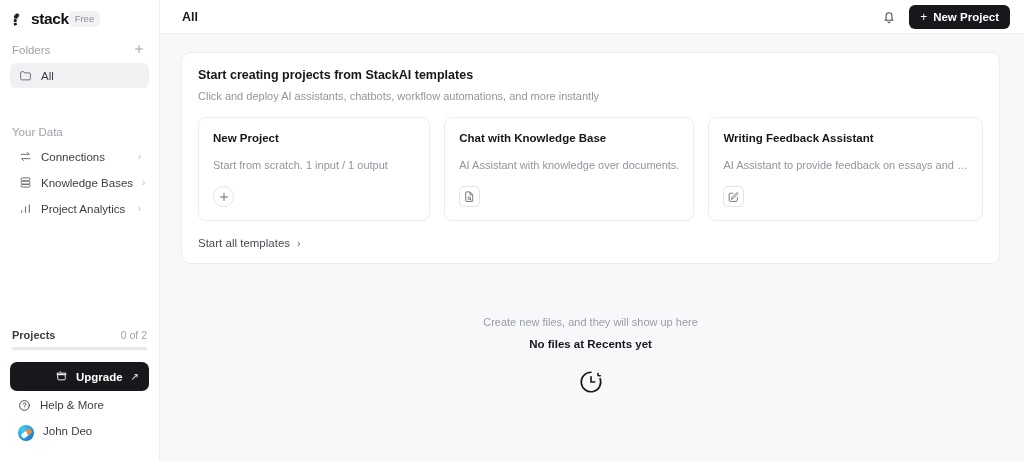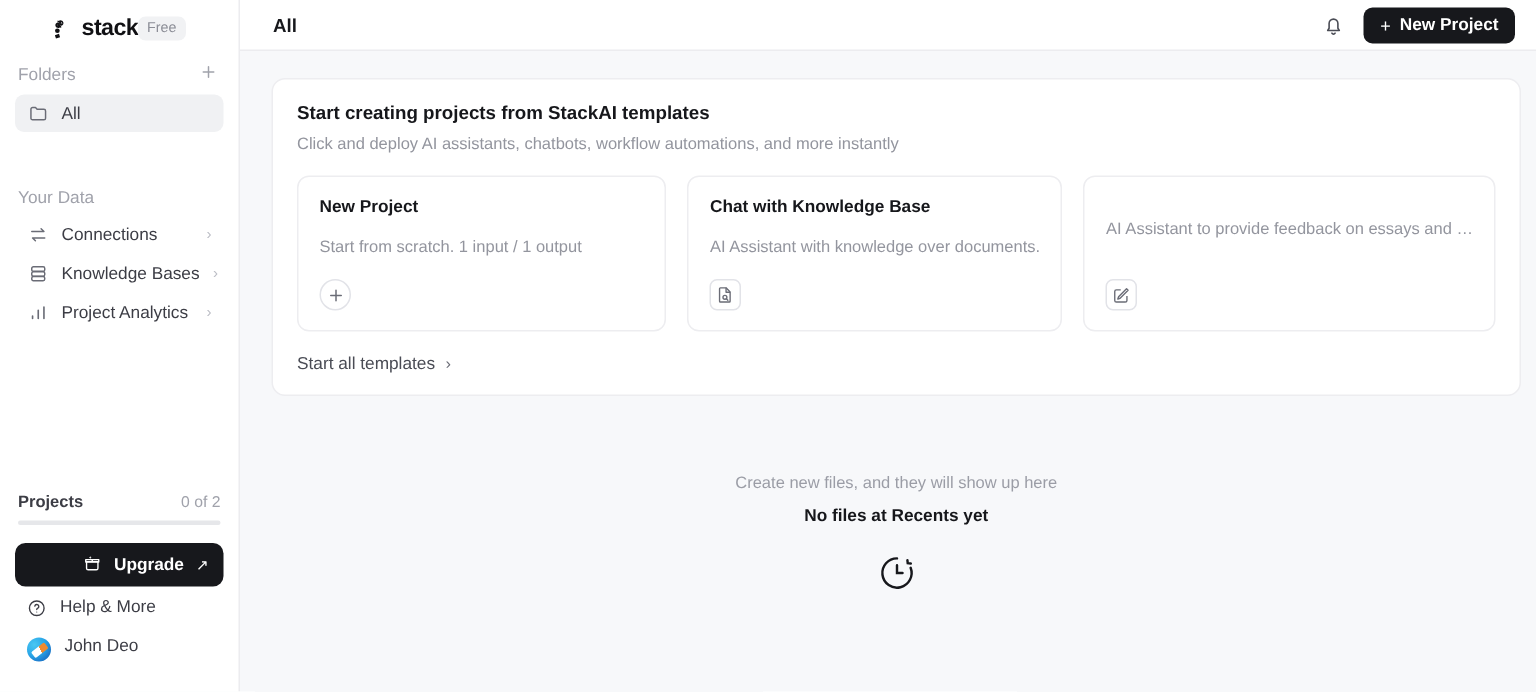--- a/index.html
+++ b/index.html
@@ -14,21 +14,21 @@
   
   .sidebar {
     width: 160px; height: 461px;
     background: #ffffff;
     border-right: 1px solid #ececef;
     display: flex; flex-direction: column;
     position: relative;
     flex: 0 0 160px;
   }
   .brand-row {
-    display: flex; align-items: center; justify-content: center;
+    display: flex; align-items: center; justify-content: flex-start;
     padding: 10px 12px 8px 12px;
   }
   .brand { display: flex; align-items: center; gap: 4px; }
   .brand-mark { width: 15px; height: 15px; display: block; }
   .brand-name {
     font-size: 15.5px; font-weight: 700; color: #111114; letter-spacing: -0.4px;
   }
   .plan-badge {
     background: #f1f2f4; color: #8b8d96;
     font-size: 9.5px; padding: 2px 6px; border-radius: 5px;
@@ -107,21 +107,21 @@
   .bell { width: 16px; height: 16px; color: #4a4c55; cursor: pointer; display:flex; }
   .new-project-btn {
     background: #17181c; color: #fff;
     height: 24px; border-radius: 6px;
     display: flex; align-items: center; gap: 6px;
     padding: 0 11px; font-size: 11.5px; font-weight: 600; cursor: pointer;
   }
   .new-project-btn .pl { font-size: 12px; font-weight: 500; }
 
   .canvas {
-    flex: 1; background: #f7f8fa; padding: 18px 10px 0 21px;
+    flex: 1; background: #f7f8fa; padding: 18px 24px 0 21px;
     overflow: hidden;
   }
   .templates-card {
     background: #ffffff; border: 1px solid #ededf0; border-radius: 9px;
     padding: 15px 16px 14px 16px;
   }
   .tc-title { font-size: 12.5px; font-weight: 700; color: #16171b; }
   .tc-sub { font-size: 11px; color: #93959e; margin-top: 8px; }
   .tpl-grid {
     display: grid; grid-template-columns: repeat(3, 1fr);
@@ -326,20 +326,21 @@
               <svg width="13" height="13" viewBox="0 0 24 24" fill="none" stroke="currentColor" stroke-width="1.7" stroke-linejoin="round">
                   <path d="M6 3.5h7l5 5V20a1 1 0 0 1-1 1H6a1 1 0 0 1-1-1V4.5a1 1 0 0 1 1-1z"></path>
                   <path d="M13 3.5V9h5"></path>
                   <circle cx="11.6" cy="15.2" r="2.4"></circle>
                   <path d="M13.4 17l1.8 1.8" stroke-linecap="round"></path>
                 </svg>
             </div>
           </div>
 
           <div class="tpl-card">
+            <div class="tpl-name">Writing Feedback Assistant</div>
             <div class="tpl-desc">AI Assistant to provide feedback on essays and …</div>
             <div class="tpl-icon sq">
               <svg width="13" height="13" viewBox="0 0 24 24" fill="none" stroke="currentColor" stroke-width="1.7" stroke-linejoin="round">
                   <path d="M18.5 4.6l1.9 1.9L10.6 16.3l-2.8.9.9-2.8z"></path>
                   <path d="M19 13.5V19a2 2 0 0 1-2 2H6a2 2 0 0 1-2-2V8a2 2 0 0 1 2-2h5.4"></path>
                 </svg>
             </div>
           </div>
 
         </div>

